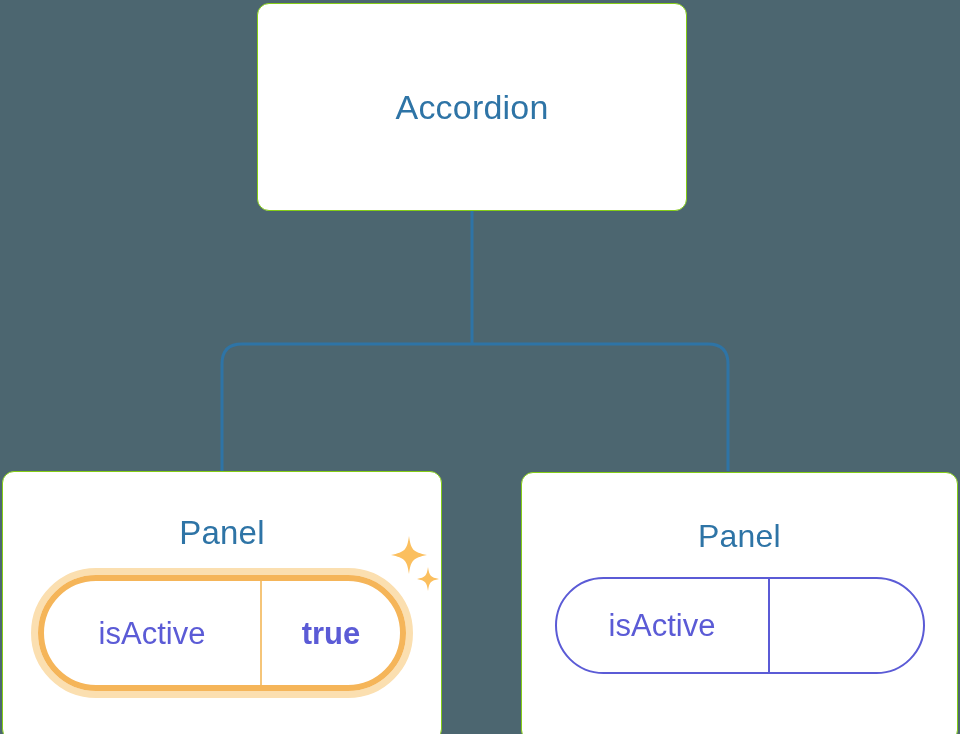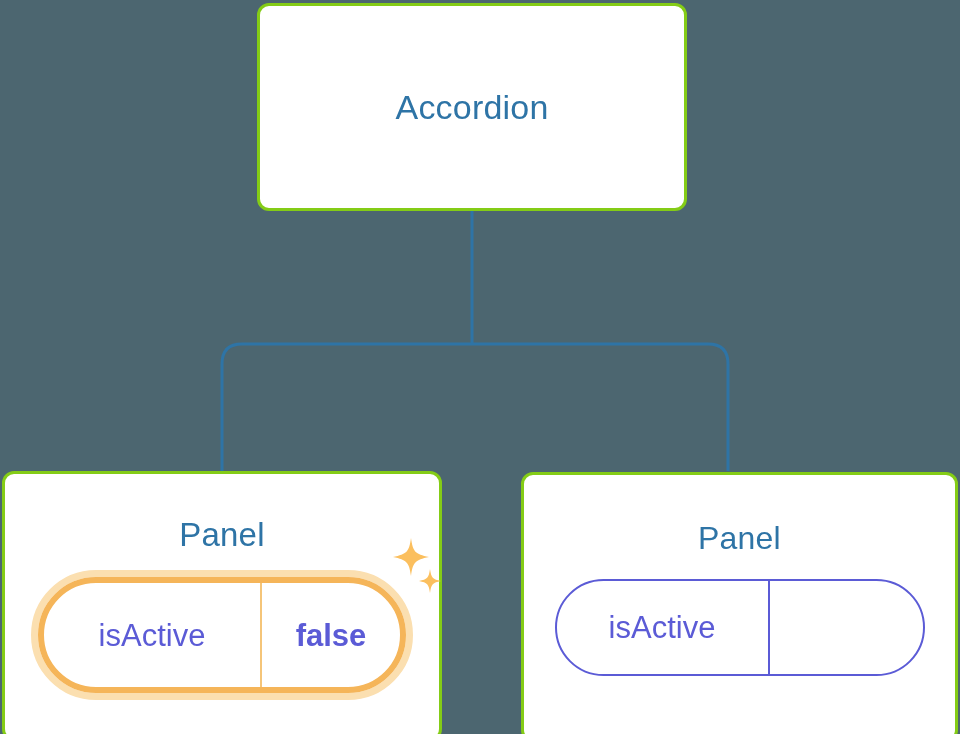--- a/index.html
+++ b/index.html
@@ -28,21 +28,21 @@
     top: 0;
     width: 960px;
     height: 734px;
     pointer-events: none;
   }
 
   
   .node {
     position: absolute;
     background: #ffffff;
-    border: 3px solid #84cc16;
+    border: 1px solid #84cc16;
     border-radius: 12px;
     box-sizing: border-box;
   }
 
   .node-title {
     color: #2e74a6;
     font-size: 34px;
     font-weight: 400;
     text-align: center;
     letter-spacing: 0.2px;
@@ -186,21 +186,21 @@
   </div>
 
   <div class="node panel-node" id="node-panel-left">
     <div class="panel-inner">
       <div class="node-title">Panel</div>
 
       <div class="pill-highlight-wrap">
         <div class="pill-glow"></div>
         <div class="prop-pill pill-highlight">
           <div class="prop-key">isActive</div>
-          <div class="prop-val">false</div>
+          <div class="prop-val">true</div>
         </div>
       </div>
 
       <svg class="sparkles" viewBox="0 0 62 62" width="62" height="62">
         <path d="M 28 2 C 30 16 32 18 46 21 C 32 24 30 26 28 40 C 26 26 24 24 10 21 C 24 18 26 16 28 2 Z" fill="#fbbf5e"></path>
         <path d="M 47 33 C 48.3 42 49.6 43.3 58 45 C 49.6 46.7 48.3 48 47 57 C 45.7 48 44.4 46.7 36 45 C 44.4 43.3 45.7 42 47 33 Z" fill="#fbbf5e"></path>
       </svg>
     </div>
   </div>
 

